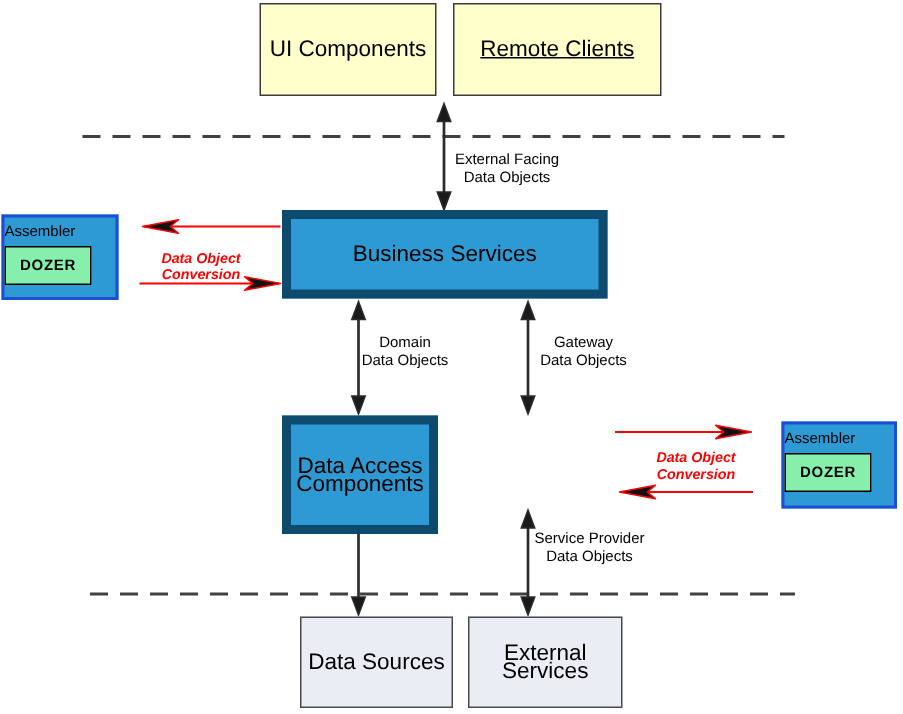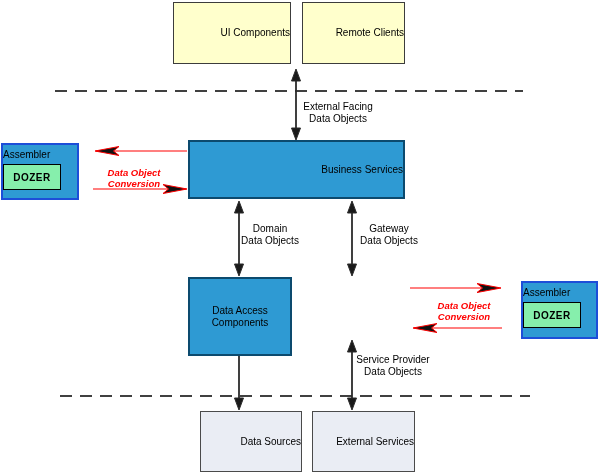--- a/index.html
+++ b/index.html
@@ -16,32 +16,32 @@
   #connectors {
     position: absolute;
     left: 0; top: 0;
     width: 602px; height: 476px;
   }
 
   .box {
     position: absolute;
     display: flex;
     align-items: center;
-    justify-content: flex-end;
+    justify-content: center;
     text-align: center;
-    font-size: 10px;
+    font-size: 15px;
     color: #000000;
     line-height: 12px;
   }
   .yellow { background: #ffffcc; border: 1px solid #3c3c3c; }
-  .blue   { background: #2e9ad3; border: 2px solid #0c4a6e; }
+  .blue   { background: #2e9ad3; border: 6px solid #0c4a6e; }
   .gray   { background: #eaedf4; border: 1px solid #4a4a4a; margin-left: 12px; }
 
   #box-ui        { left: 173px; top: 2px;   width: 118px; height: 62px; }
-  #box-remote    { left: 302px; top: 2px;   width: 103px; height: 62px; }
+  #box-remote    { left: 302px; top: 2px;   width: 139px; height: 62px; text-decoration: underline; }
   #box-business  { left: 188px; top: 140px; width: 217px; height: 59px; }
   #box-dataaccess{ left: 188px; top: 277px; width: 104px; height: 79px; padding: 0 8px; }
   #box-gateways  { left: 302px; top: 277px; width: 103px; height: 61px; }
   #box-sources   { left: 188px; top: 411px; width: 102px; height: 61px; }
   #box-extsvc    { left: 300px; top: 411px; width: 103px; height: 61px; }
 
   .assembler {
     position: absolute;
     background: #2e9ad3;
     border: 2px solid #1d4ed8;

